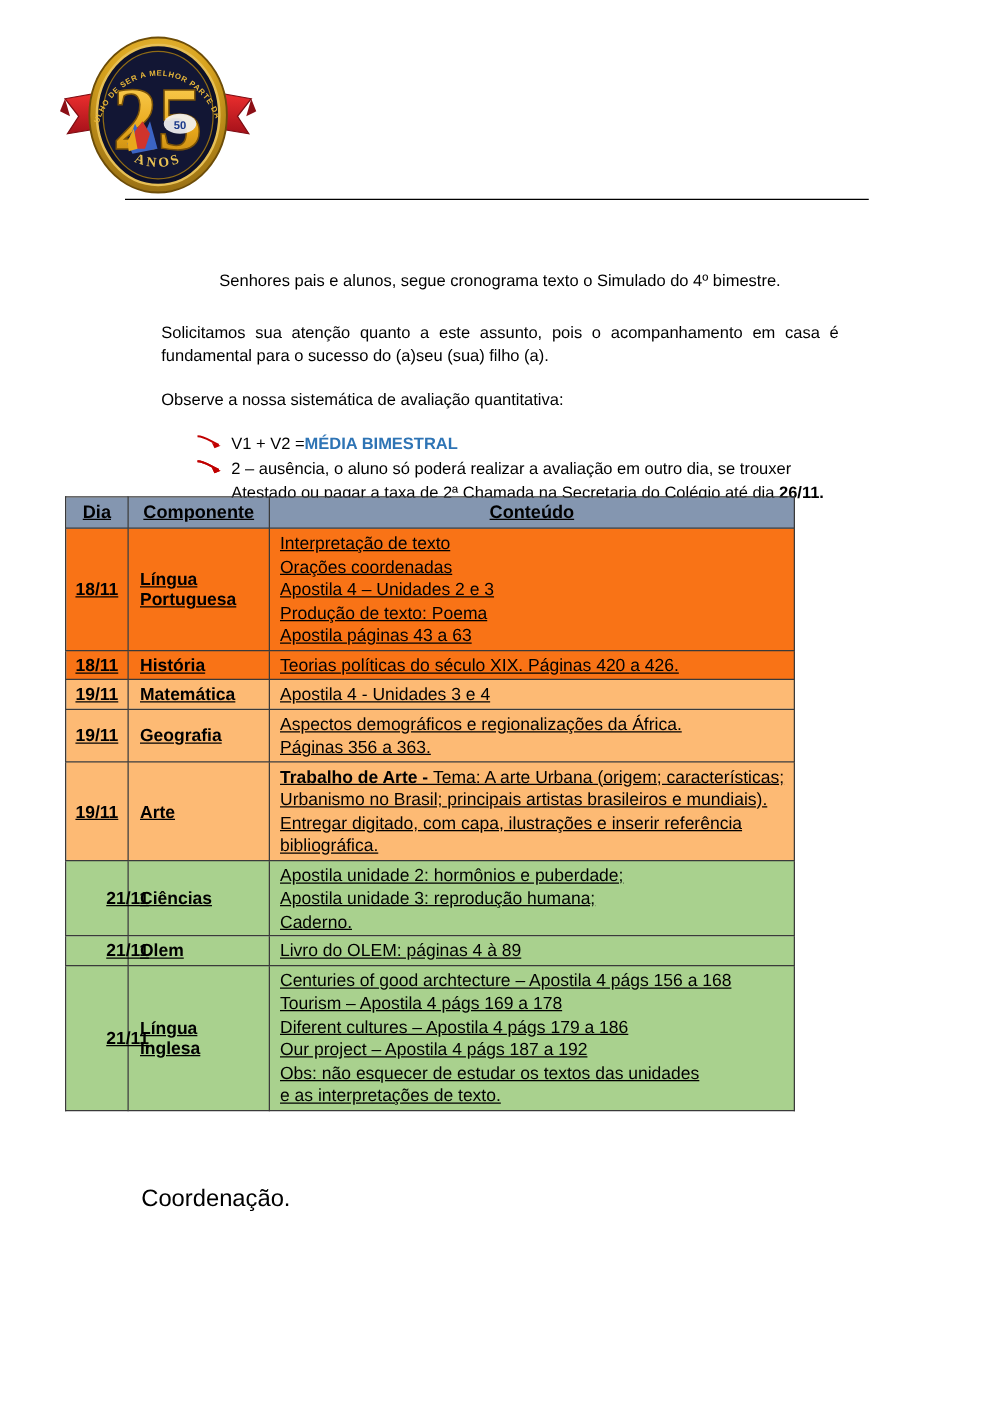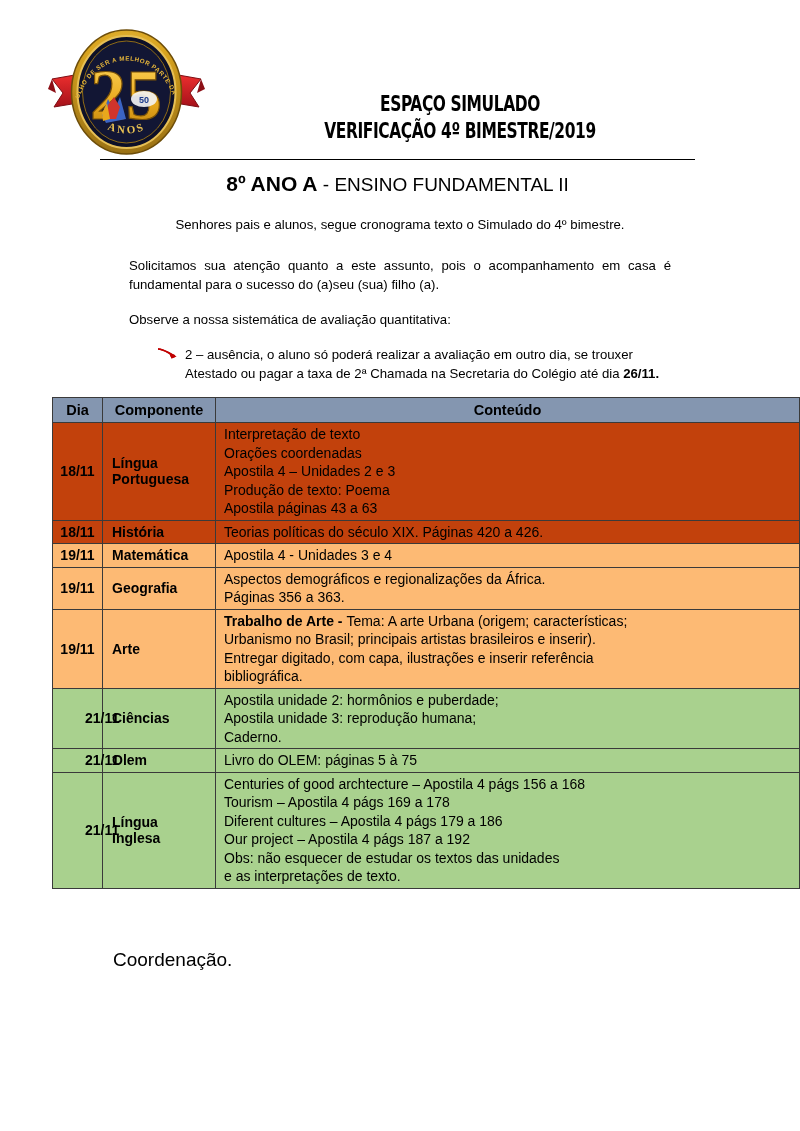--- a/index.html
+++ b/index.html
@@ -136,24 +136,25 @@
     text-align: justify;
   }
   .blue { color: #2E74B5; font-weight: bold; }
   .b { font-weight: bold; }
 
   
   .sched-table {
     position: absolute;
     left: 52px;
     top: 397px;
-    width: 748px;
+    width: 584px;
     border-collapse: collapse;
     table-layout: fixed;
     font-family: "Liberation Sans", sans-serif;
+    text-decoration: underline;
   }
   .sched-table td, .sched-table th {
     border: 1px solid #3a3a3a;
     vertical-align: middle;
     padding: 1px 5px;
   }
   .sched-table thead th {
     background: #8496B0;
     color: #000;
     font-weight: bold;
@@ -178,21 +179,21 @@
   .cell-cont {
     font-size: 14px;
     line-height: 18.5px;
     padding-left: 8px !important;
     padding-top: 2px !important;
     padding-bottom: 2px !important;
   }
   .cell-cont .jline { text-align: justify; }
   .cell-cont .jline.last { text-align: left; }
 
-  .row-pink td { background: #c2410c; }
+  .row-pink td { background: #f97316; }
   .row-grey td { background: #fdba74; }
   .row-green td { background: #A9D18E; padding-left: 32px; }
 
   
   .footer {
     position: absolute;
     left: 113px;
     top: 949px;
     font-size: 19px;
   }
@@ -252,37 +253,41 @@
           <path d="M 58,88 L 64,72 L 70,84 L 76,70 L 82,92 L 62,96 Z" fill="#3b64c4"></path>
           <path d="M 64,78 L 70,70 L 76,80 L 72,92 L 64,92 Z" fill="#d0342c"></path>
           <path d="M 58,86 L 63,76 L 66,92 L 59,94 Z" fill="#e8a81c"></path>
         </g>
 
         <ellipse cx="100" cy="72" rx="13" ry="8" fill="#f2f2f2" opacity="0.92"></ellipse>
         <text x="100" y="76" text-anchor="middle" font-family="'Liberation Sans', sans-serif" font-size="9" font-weight="bold" fill="#1b3a8a">50</text>
       </svg>
     </div>
 
-    <div class="title-stack">
-      <div class="title-line">ESPAÇO SIMULADO</div>
-      <div class="title-line">VERIFICAÇÃO 4º BIMESTRE/2019</div>
-    </div>
 
     <div class="rule"></div>
 
-    <div class="subtitle"><span class="bold-part">8º ANO A</span><span class="rest-part"> - ENSINO FUNDAMENTAL II</span></div>
   </div>
 
   <div class="body-area">
     <p class="intro-line">Senhores pais e alunos, segue cronograma texto o Simulado do 4º bimestre.</p>
     <p class="para">Solicitamos sua atenção quanto a este assunto, pois o acompanhamento em casa é fundamental para o sucesso do (a)seu (sua)  filho (a).</p>
     <p class="para nojust">Observe a nossa sistemática de avaliação quantitativa:</p>
 
     <ul class="bullets">
 
+      <li class="bullet">
+        <span class="arrow">
+          <svg viewBox="0 0 22 14" width="22" height="14" xmlns="http://www.w3.org/2000/svg">
+            <path d="M1 2 C 7 2, 11 6, 18 9" stroke="#C00000" stroke-width="1.6" fill="none"></path>
+            <path d="M19.5 9.6 L 12.5 7.2 L 14.6 11.6 Z" fill="#C00000"></path>
+          </svg>
+        </span>
+        <span>V1 + V2 =</span><span class="blue">MÉDIA BIMESTRAL</span>
+      </li>
 
       <li class="bullet">
         <span class="arrow">
           <svg viewBox="0 0 22 14" width="22" height="14" xmlns="http://www.w3.org/2000/svg">
             <path d="M1 2 C 7 2, 11 6, 18 9" stroke="#C00000" stroke-width="1.6" fill="none"></path>
             <path d="M19.5 9.6 L 12.5 7.2 L 14.6 11.6 Z" fill="#C00000"></path>
           </svg>
         </span>
       </li>
 
@@ -352,41 +357,41 @@
           <div>Aspectos demográficos e regionalizações da África.</div>
           <div>Páginas 356 a 363.</div>
         </td>
       </tr>
 
       <tr class="row-grey">
         <td class="cell-dia">19/11</td>
         <td class="cell-comp">Arte</td>
         <td class="cell-cont">
           <div class="jline"><span class="b">Trabalho de Arte - </span><span> Tema: A arte Urbana (origem; características;</span></div>
-          <div class="jline">Urbanismo no Brasil; principais artistas brasileiros e inserir).</div>
+          <div class="jline">Urbanismo no Brasil; principais artistas brasileiros e mundiais).</div>
           <div class="jline">Entregar digitado, com capa, ilustrações e inserir referência</div>
           <div class="jline last">bibliográfica.</div>
         </td>
       </tr>
 
       <tr class="row-green">
         <td class="cell-dia">21/11</td>
         <td class="cell-comp">Ciências</td>
         <td class="cell-cont">
           <div>Apostila unidade 2: hormônios e puberdade;</div>
           <div>Apostila unidade 3: reprodução humana;</div>
           <div>Caderno.</div>
         </td>
       </tr>
 
       <tr class="row-green">
         <td class="cell-dia">21/11</td>
         <td class="cell-comp">Olem</td>
         <td class="cell-cont">
-          <div>Livro do OLEM: páginas 5 à 75</div>
+          <div>Livro do OLEM: páginas 4 à 89</div>
         </td>
       </tr>
 
       <tr class="row-green">
         <td class="cell-dia">21/11</td>
         <td class="cell-comp">
           <div>Língua</div>
           <div>Inglesa</div>
         </td>
         <td class="cell-cont">

